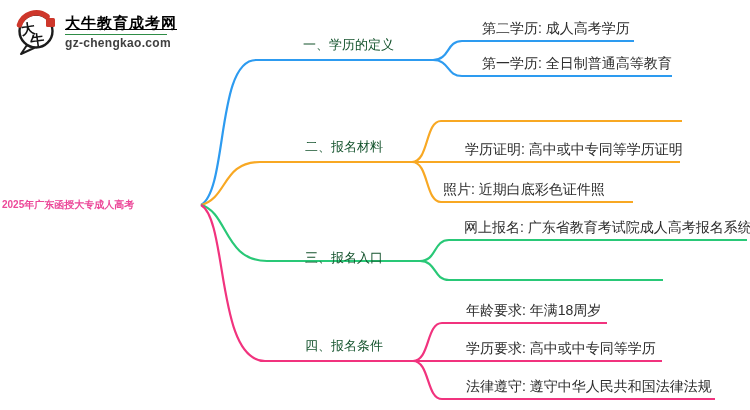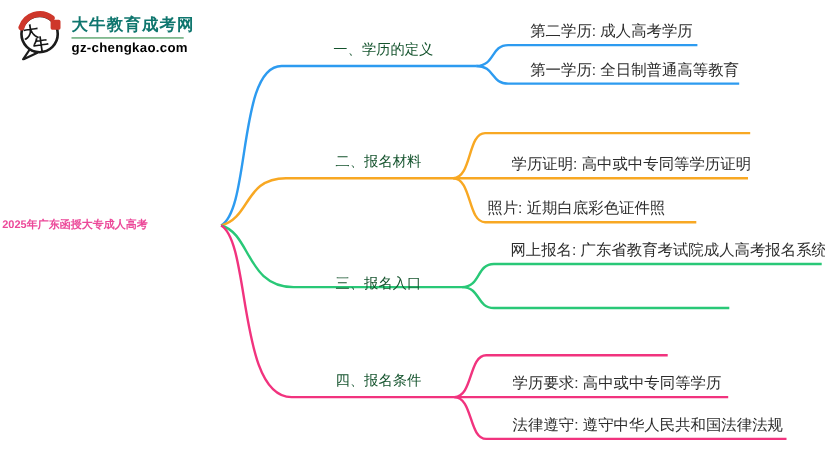--- a/index.html
+++ b/index.html
@@ -40,23 +40,23 @@
       <circle cx="23" cy="22" r="16.5" fill="#ffffff" stroke="#1c1c1c" stroke-width="2.4"></circle>
 
       <path d="M6.5,16 A17.5,17.5 0 0 1 34,7.5" fill="none" stroke="#CE372B" stroke-width="5.5" stroke-linecap="round"></path>
 
       <rect x="33" y="9" width="9" height="9" rx="1.5" fill="#CE372B"></rect>
 
       <text x="8" y="25" font-size="14" font-weight="bold" fill="#141414" font-family="'DejaVu Serif',serif" transform="rotate(-8 14 20)">大</text>
       <text x="17" y="36" font-size="14" font-weight="bold" fill="#141414" font-family="'DejaVu Serif',serif" transform="rotate(-8 22 30)">牛</text>
     </svg>
     <div class="logo-text">
-      <span class="logo-title" style="color: #0f766e;">大牛教育成考网</span>
+      <span class="logo-title" style="color: #000000; text-decoration: underline;">大牛教育成考网</span>
       <span class="logo-divider" style="background: rgb(46, 140, 70);"></span>
-      <span class="logo-url" style="color: #000000;">gz-chengkao.com</span>
+      <span class="logo-url" style="color: #404040;">gz-chengkao.com</span>
     </div>
   </div>
 
   <svg id="mindmap-svg" viewBox="0 0 750 410">
       <path d="M201,205 C228,190 216,60 256,60 L433,60" fill="none" stroke="#2D9BF0" stroke-width="2.2" stroke-linejoin="round"></path>
       <path d="M433,60 C450,60 446,41 462,41 L634,41" fill="none" stroke="#2D9BF0" stroke-width="2.2" stroke-linejoin="round"></path>
       <path d="M433,60 C450,60 446,76 462,76 L672,76" fill="none" stroke="#2D9BF0" stroke-width="2.2" stroke-linejoin="round"></path>
       <path d="M201,205 C228,198 222,162 260,162 L412,162" fill="none" stroke="#F8A823" stroke-width="2.2" stroke-linejoin="round"></path>
       <path d="M412,162 C429,162 425,121 441,121 L682,121" fill="none" stroke="#F8A823" stroke-width="2.2" stroke-linejoin="round"></path>
       <path d="M412,162 L680,162" fill="none" stroke="#F8A823" stroke-width="2.2" stroke-linejoin="round"></path>
@@ -74,15 +74,16 @@
 
 <div class="branch-label" style="left: 303px; top: 37px;">一、学历的定义</div>
     <div class="leaf-text" style="left: 482px; top: 19px;">第二学历: 成人高考学历</div>
     <div class="leaf-text" style="left: 482px; top: 54px;">第一学历: 全日制普通高等教育</div>
     <div class="branch-label" style="left: 305px; top: 139px;">二、报名材料</div>
     <div class="leaf-text" style="left: 465px; top: 140px;">学历证明: 高中或中专同等学历证明</div>
     <div class="leaf-text" style="left: 443px; top: 180px;">照片: 近期白底彩色证件照</div>
     <div class="branch-label" style="left: 305px; top: 250px;">三、报名入口</div>
     <div class="leaf-text" style="left: 464px; top: 218px;">网上报名: 广东省教育考试院成人高考报名系统</div>
     <div class="branch-label" style="left: 305px; top: 338px;">四、报名条件</div>
+    <div class="leaf-text" style="left: 466px; top: 301px;">年龄要求: 年满18周岁</div>
     <div class="leaf-text" style="left: 466px; top: 339px;">学历要求: 高中或中专同等学历</div>
     <div class="leaf-text" style="left: 466px; top: 377px;">法律遵守: 遵守中华人民共和国法律法规</div>
   </div>
 
 </body></html>

